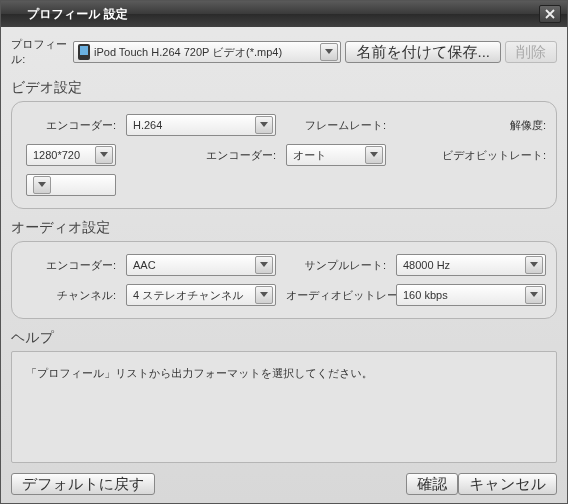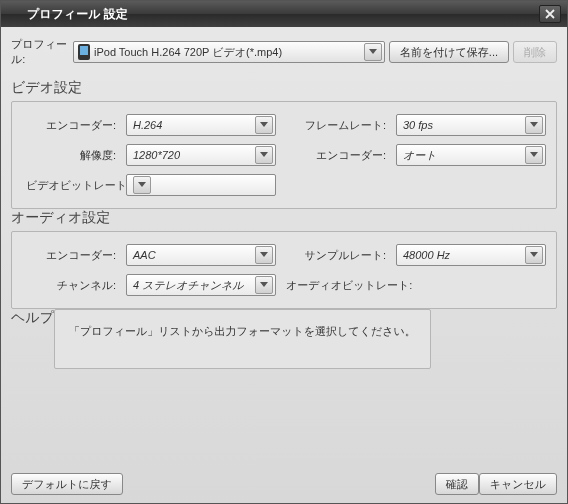--- a/index.html
+++ b/index.html
@@ -93,74 +93,74 @@
   align-items: center;
   justify-content: center;
 }
 .dropdown-arrow svg { width: 8px; height: 6px; }
 .btn {
   height: 22px;
   padding: 8px 10px;
   background: linear-gradient(to bottom, #fdfdfd, #d8d8d8);
   border: 1px solid #888;
   border-radius: 3px;
-  font-size: 11px;
+  font-size: 15px;
   cursor: pointer;
   display: inline-flex;
   align-items: center;
   justify-content: center;
   color: #333;
 }
 .btn.disabled {
   color: #aaa;
   background: linear-gradient(to bottom, #eee, #ddd);
   border-color: #bbb;
 }
 .section-title {
   font-size: 14px;
   color: #444;
   margin-bottom: 4px;
 }
 .section-box {
   border: 1px solid #b5b5b5;
   background: #e4e4e4;
-  border-radius: 2px;
+  border-radius: 12px;
   padding: 12px 14px;
+  margin-bottom: 10px;
 }
 .form-grid {
   display: grid;
   grid-template-columns: 90px 150px 100px 150px;
   gap: 8px 10px;
   align-items: center;
 }
 .form-grid .flabel {
   text-align: right;
   color: #333;
   white-space: nowrap;
 }
 .combo {
   height: 22px;
   background: linear-gradient(to bottom, #fff, #eaeaea);
   border: 1px solid #8a8a8a;
   border-radius: 2px;
   display: flex;
   align-items: center;
   padding: 0 2px 0 6px;
-  font-style: italic;
 }
 .combo .ctext { flex: 1; }
 .help-box {
   border: 1px solid #b5b5b5;
   background: #e4e4e4;
   border-radius: 2px;
   padding: 14px;
-  height: 60px;
+  height: 112px;
   color: #333;
 }
-.help-section { flex: 1; display: flex; flex-direction: row; }
+.help-section { flex: 1; display: flex; flex-direction: column; }
 .footer {
   display: flex;
   align-items: center;
   margin-top: 8px;
 }
 .footer .spacer { flex: 1; }
 </style>
 </head>
 <body>
 
@@ -198,28 +198,20 @@
         <span class="flabel">エンコーダー:</span>
         <div class="combo">
           <span class="ctext">H.264</span>
           <span class="dropdown-arrow">
               <svg viewBox="0 0 8 6">
                 <path d="M0 0 L4 5 L8 0 Z" fill="#555"></path>
               </svg>
             </span>
         </div>
         <span class="flabel">フレームレート:</span>
-        <div class="combo">
-          <span class="ctext">30 fps</span>
-          <span class="dropdown-arrow">
-              <svg viewBox="0 0 8 6">
-                <path d="M0 0 L4 5 L8 0 Z" fill="#555"></path>
-              </svg>
-            </span>
-        </div>
 
         <span class="flabel">解像度:</span>
         <div class="combo">
           <span class="ctext">1280*720</span>
           <span class="dropdown-arrow">
               <svg viewBox="0 0 8 6">
                 <path d="M0 0 L4 5 L8 0 Z" fill="#555"></path>
               </svg>
             </span>
         </div>
@@ -271,20 +263,28 @@
         <span class="flabel">チャンネル:</span>
         <div class="combo">
           <span class="ctext">4 ステレオチャンネル</span>
           <span class="dropdown-arrow">
               <svg viewBox="0 0 8 6">
                 <path d="M0 0 L4 5 L8 0 Z" fill="#555"></path>
               </svg>
             </span>
         </div>
         <span class="flabel">オーディオビットレート:</span>
+        <div class="combo">
+          <span class="ctext">160 kbps</span>
+          <span class="dropdown-arrow">
+              <svg viewBox="0 0 8 6">
+                <path d="M0 0 L4 5 L8 0 Z" fill="#555"></path>
+              </svg>
+            </span>
+        </div>
       </div>
     </div>
 
     <div class="help-section">
       <div class="section-title">ヘルプ</div>
       <div class="help-box">
         <span>「プロフィール」リストから出力フォーマットを選択してください。</span>
       </div>
     </div>
 

